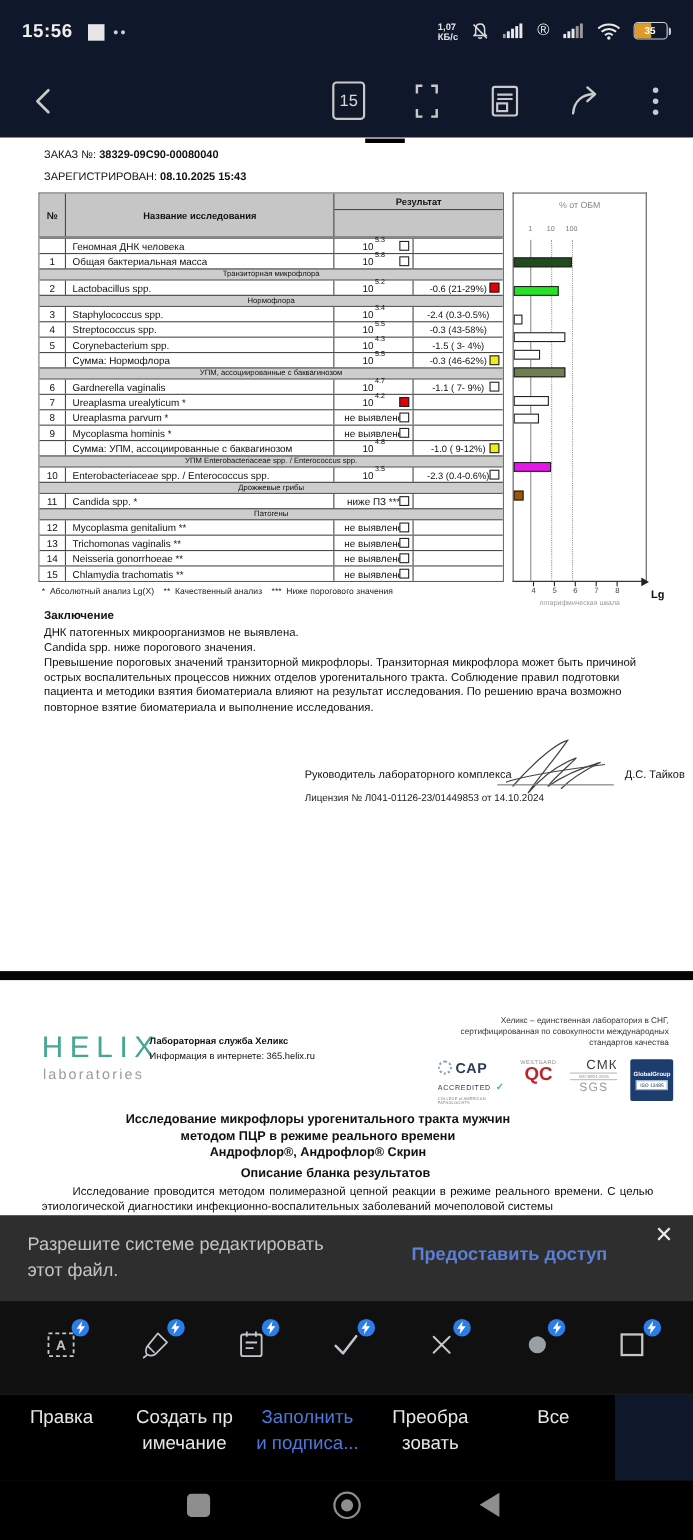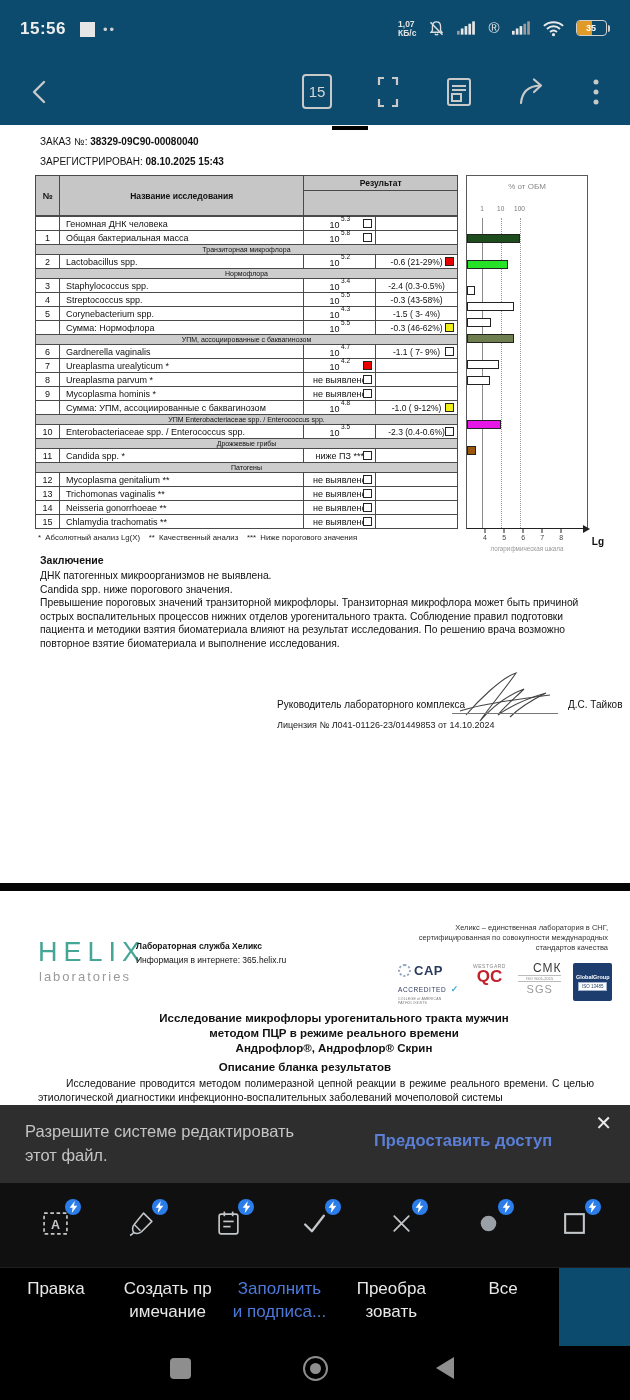--- a/index.html
+++ b/index.html
@@ -1,18 +1,18 @@
 <!DOCTYPE html>
 <html><head>
 <meta charset="utf-8">
 <style>
   * { margin:0; padding:0; box-sizing:border-box; }
   html,body { width:630px; height:1400px; }
   body { background:#000; font-family:"Liberation Sans", sans-serif; position:relative; overflow:hidden; }
-  .screen { position:relative; width:630px; height:1400px; background:#0c4a6e; overflow:hidden;text-decoration:underline; }
+  .screen { position:relative; width:630px; height:1400px; background:#0f172a; overflow:hidden;text-decoration:underline; }
 
   
   .status-bar { position:absolute; top:0; left:0; width:630px; height:58px; display:flex; align-items:center; padding:0 20px; color:#eee; }
   .sb-time { font-size:17px; font-weight:bold; letter-spacing:.5px; }
   .sb-notif-square { width:15px; height:15px; background:#e6e6e6; margin-left:14px; }
   .sb-dots { color:#cfcfcf; font-size:13px; margin-left:8px; letter-spacing:2px; }
   .sb-right { margin-left:auto; display:flex; align-items:flex-start; gap:12px; }
   .sb-speed { font-size:8.5px; line-height:9px; color:#e3e3e3; text-align:left; font-weight:bold; }
   .battery { position:relative; width:31px; height:16px; border:1.6px solid #cfcfcf; border-radius:4px; overflow:hidden; display:flex; align-items:center; justify-content:center; }
   .battery-fill { position:absolute; left:0; top:0; bottom:0; width:55%; }
@@ -105,21 +105,21 @@
   .b-qc { text-align:center; }
   .qc-top { font-size:5px; color:#888; letter-spacing:.5px; }
   .qc-main { font-size:17px; font-weight:bold; color:#c0222c; line-height:16px; }
   .b-smk { text-align:center; color:#3a3a3a; }
   .smk-main { font-size:12px; letter-spacing:1px; line-height:11px;margin-left:15px; }
   .smk-sub { font-size:4px; color:#888; border-top:1px solid #bbb; border-bottom:1px solid #bbb; margin:1px 0; }
   .smk-org { font-size:11px; color:#9a9a9a; letter-spacing:1px; }
   .b-gg { width:44px; height:38px; background:#1d3d6e; border-radius:2px; display:flex; flex-direction:column; align-items:center; justify-content:center; gap:2px; }
   .gg-title { color:#fff; font-size:5.5px; font-weight:bold; }
   .gg-sub { background:#fff; color:#1d3d6e; font-size:4.5px; padding:1px 3px; border:1px solid #9db1cc; }
-  .p2-title { position:absolute; left:0; top:120px; width:578px; text-align:center; font-size:11.5px; font-weight:bold; line-height:15px;margin-left:45px; }
+  .p2-title { position:absolute; left:0; top:120px; width:578px; text-align:center; font-size:11.5px; font-weight:bold; line-height:15px; }
   .p2-subtitle { position:absolute; left:0; top:170px; width:610px; text-align:center; font-size:11.5px; font-weight:bold; }
   .p2-body { position:absolute; left:38px; top:186px; width:556px; font-size:10.4px; line-height:13.5px; text-align:justify; text-indent:28px; }
 
   
   .snackbar { position:absolute; left:0; top:1105px; width:630px; height:78px; background:#2e2e2e; }
   .snack-msg { position:absolute; left:25px; top:14px; width:335px; font-size:16.5px; line-height:24px; color:#c4c4c4; }
   .snack-action { position:absolute; left:374px; top:26px; font-size:16.5px; font-weight:bold; }
   .snack-close { position:absolute; right:18px; top:8px; font-size:20px; color:#ececec; line-height:20px; }
 
   

